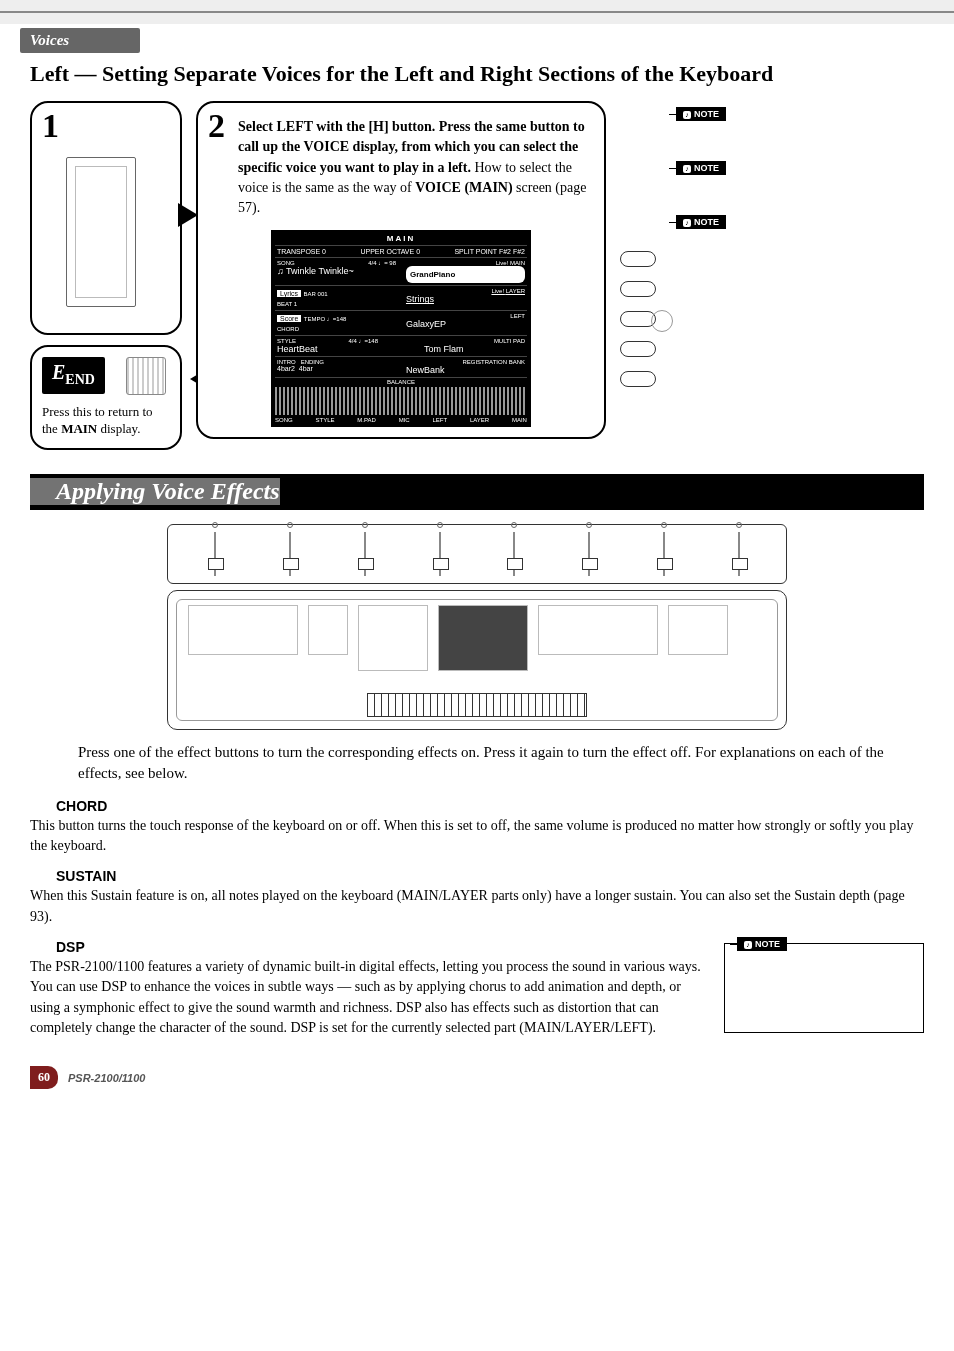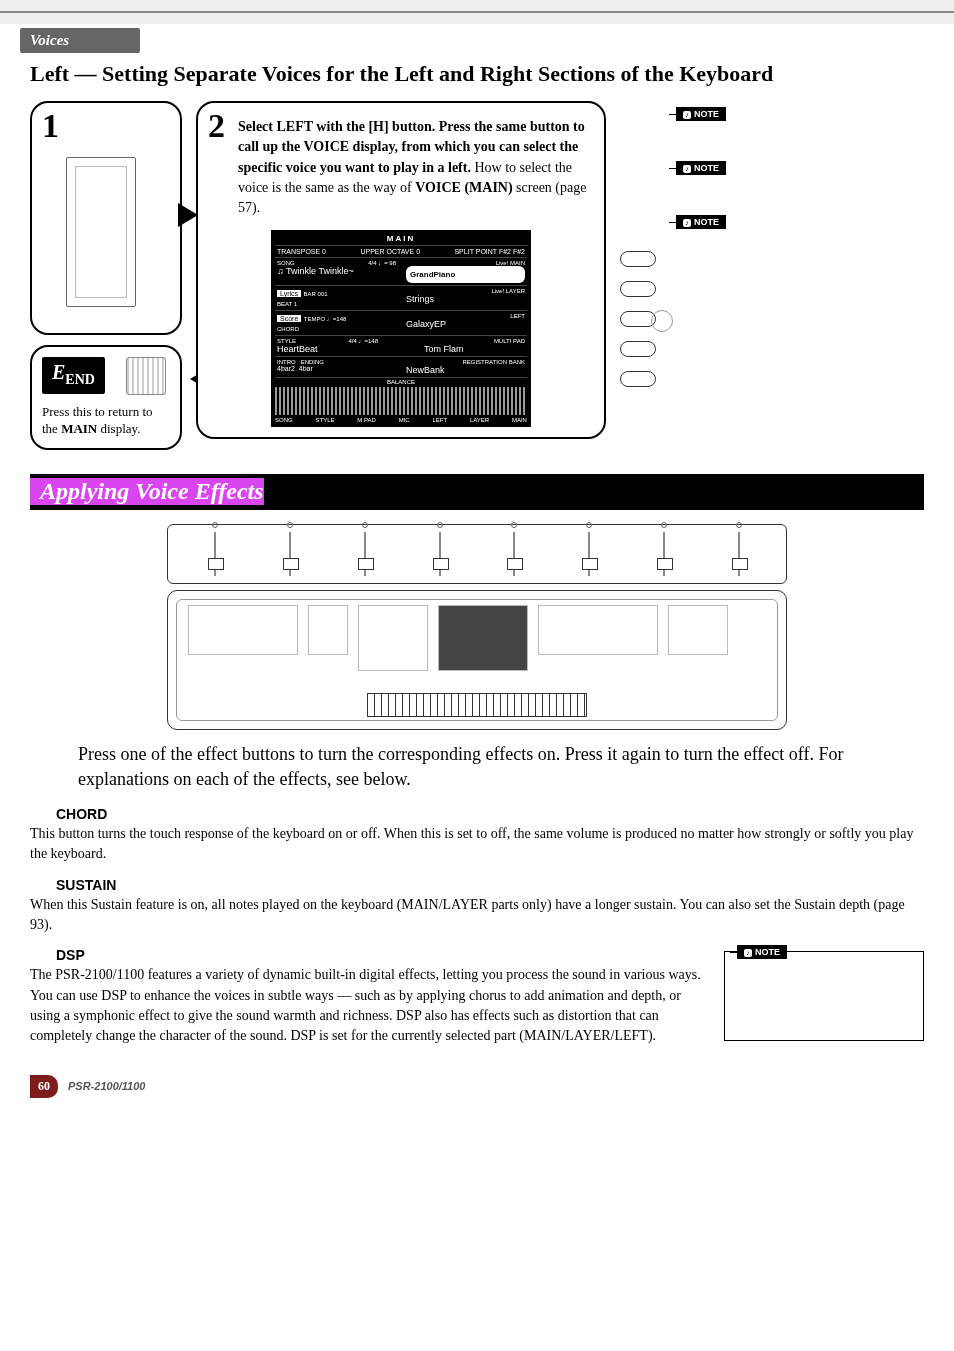--- a/index.html
+++ b/index.html
@@ -255,22 +255,22 @@
     font-family: Georgia, serif;
     font-style: italic;
     font-weight: bold;
     font-size: 24px;
     margin: 24px 0 14px 0;
     height: 36px;
     display: flex;
     align-items: center;
   }
   .black-banner span {
-    background: #d946ef;
-    padding-left: 10px;
+    background: #737373;
+    padding-left: 26px;
   }
   .para {
     font-size: 14px;
     line-height: 1.45;
     margin: 8px 0;
   }
   .keyboard-panel {
     width: 620px;
     margin: 12px auto;
   }
@@ -333,21 +333,21 @@
     bottom: 12px;
     left: 50%;
     transform: translateX(-50%);
     width: 220px;
     height: 24px;
     background: repeating-linear-gradient(90deg, #fff 0 6px, #333 6px 7px);
     border: 1px solid #333;
   }
   .caption-center {
     text-align: left;
-    font-size: 18px;
+    font-size: 15px;
     margin: 8px 36px 14px 48px;
     line-height: 1.4;
   }
   .effect-block {
     margin-top: 12px;
   }
   .effect-title {
     font-weight: bold;
     font-family: Arial, sans-serif;
     font-size: 14px;
@@ -446,21 +446,21 @@
             <div style="font-size:6px;"><span>SONG</span> <span style="float:right;">4/4   ♩= 98</span></div>
             <div>♫ Twinkle Twinkle~</div>
           </div>
           <div style="width:48%;">
             <div style="font-size:6px;text-align:right;"><span>Live!</span> <span>MAIN</span></div>
             <div class="screen-pill">GrandPiano</div>
           </div>
         </div>
         <div class="screen-row">
           <div style="width:48%;"><span class="screen-pill-inv">Lyrics</span> <span style="font-size:6px;"><span>BAR</span> <span>001</span><br><span>BEAT</span> <span>1</span></span></div>
-          <div style="width:48%;">
+          <div style="width:48%;text-decoration:underline;">
             <div style="font-size:6px;text-align:right;"><span>Live!</span> <span>LAYER</span></div>
             <div>Strings</div>
           </div>
         </div>
         <div class="screen-row">
           <div style="width:48%;"><span class="screen-pill-inv">Score</span> <span style="font-size:6px;"><span>TEMPO</span> <span>♩=148</span><br><span>CHORD</span></span></div>
           <div style="width:48%;">
             <div style="font-size:6px;text-align:right;">LEFT</div>
             <div>GalaxyEP</div>
           </div>

